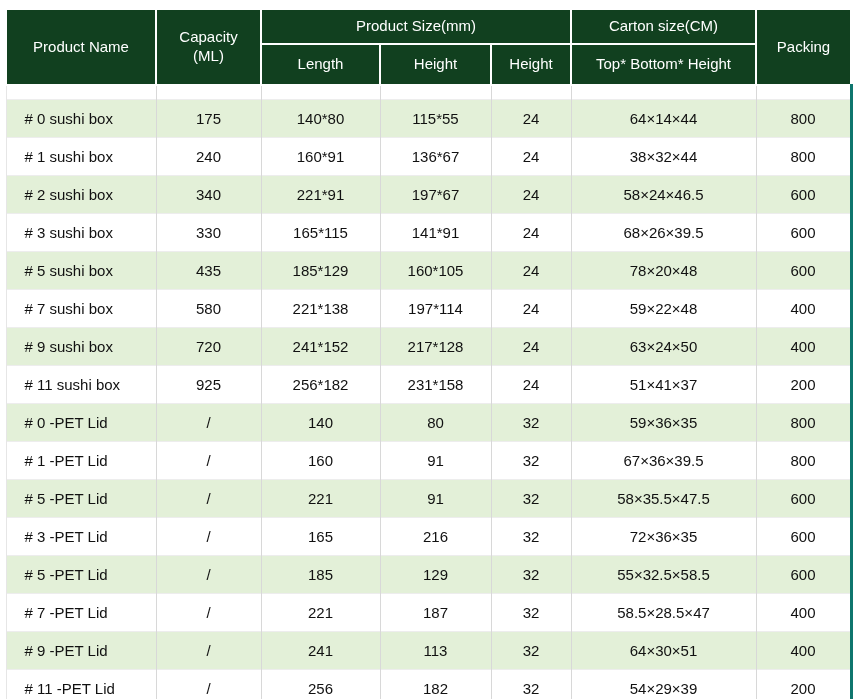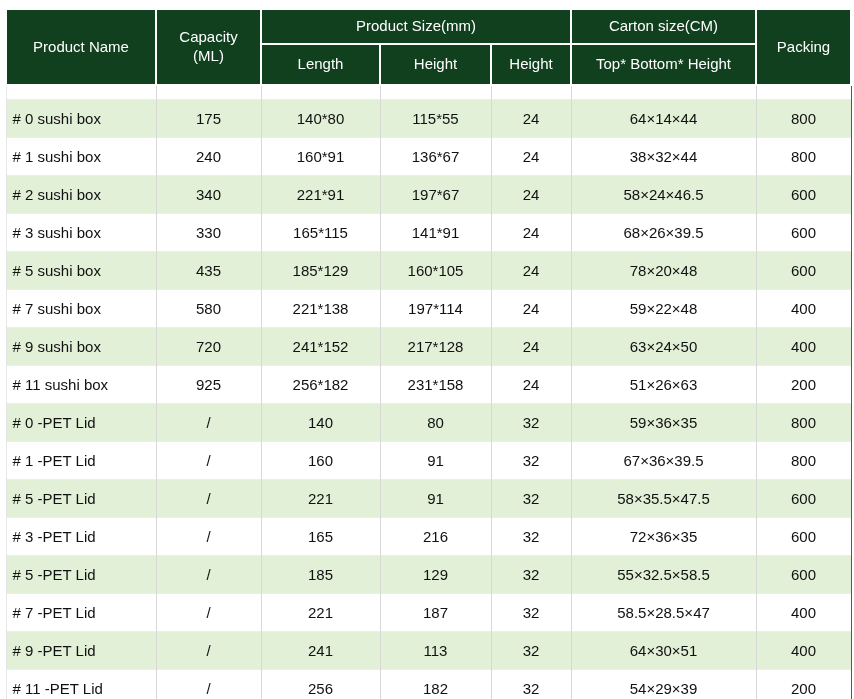--- a/index.html
+++ b/index.html
@@ -44,24 +44,24 @@
     height: 37px;
     padding: 0;
     border-left: 1px solid #d8d8d8;
     border-right: 1px solid #d8d8d8;
     border-top: 1px solid #ededed;
     background: #ffffff;
   }
   tbody tr.alt td { background: #e3f0d8; }
   tbody td:first-child {
     text-align: left;
-    padding-left: 6px;
+    padding-left: 18px;
     border-left: 1px solid #e6e6e6;
   }
-  tbody td:last-child { border-right: 1px solid #0f766e; }
+  tbody td:last-child { border-right: 3px solid #0f766e; }
   tbody tr.spacer td {
     height: 13px;
     background: #ffffff;
     border-top: none;
   }
 </style>
 </head>
 <body>
 
 <div class="page">
@@ -165,21 +165,21 @@
           <td>24</td>
           <td>63×24×50</td>
           <td>400</td>
         </tr>
         <tr>
           <td># 11 sushi box</td>
           <td>925</td>
           <td>256*182</td>
           <td>231*158</td>
           <td>24</td>
-          <td>51×26×63</td>
+          <td>51×41×37</td>
           <td>200</td>
         </tr>
         <tr class="alt">
           <td># 0 -PET Lid</td>
           <td>/</td>
           <td>140</td>
           <td>80</td>
           <td>32</td>
           <td>59×36×35</td>
           <td>800</td>

